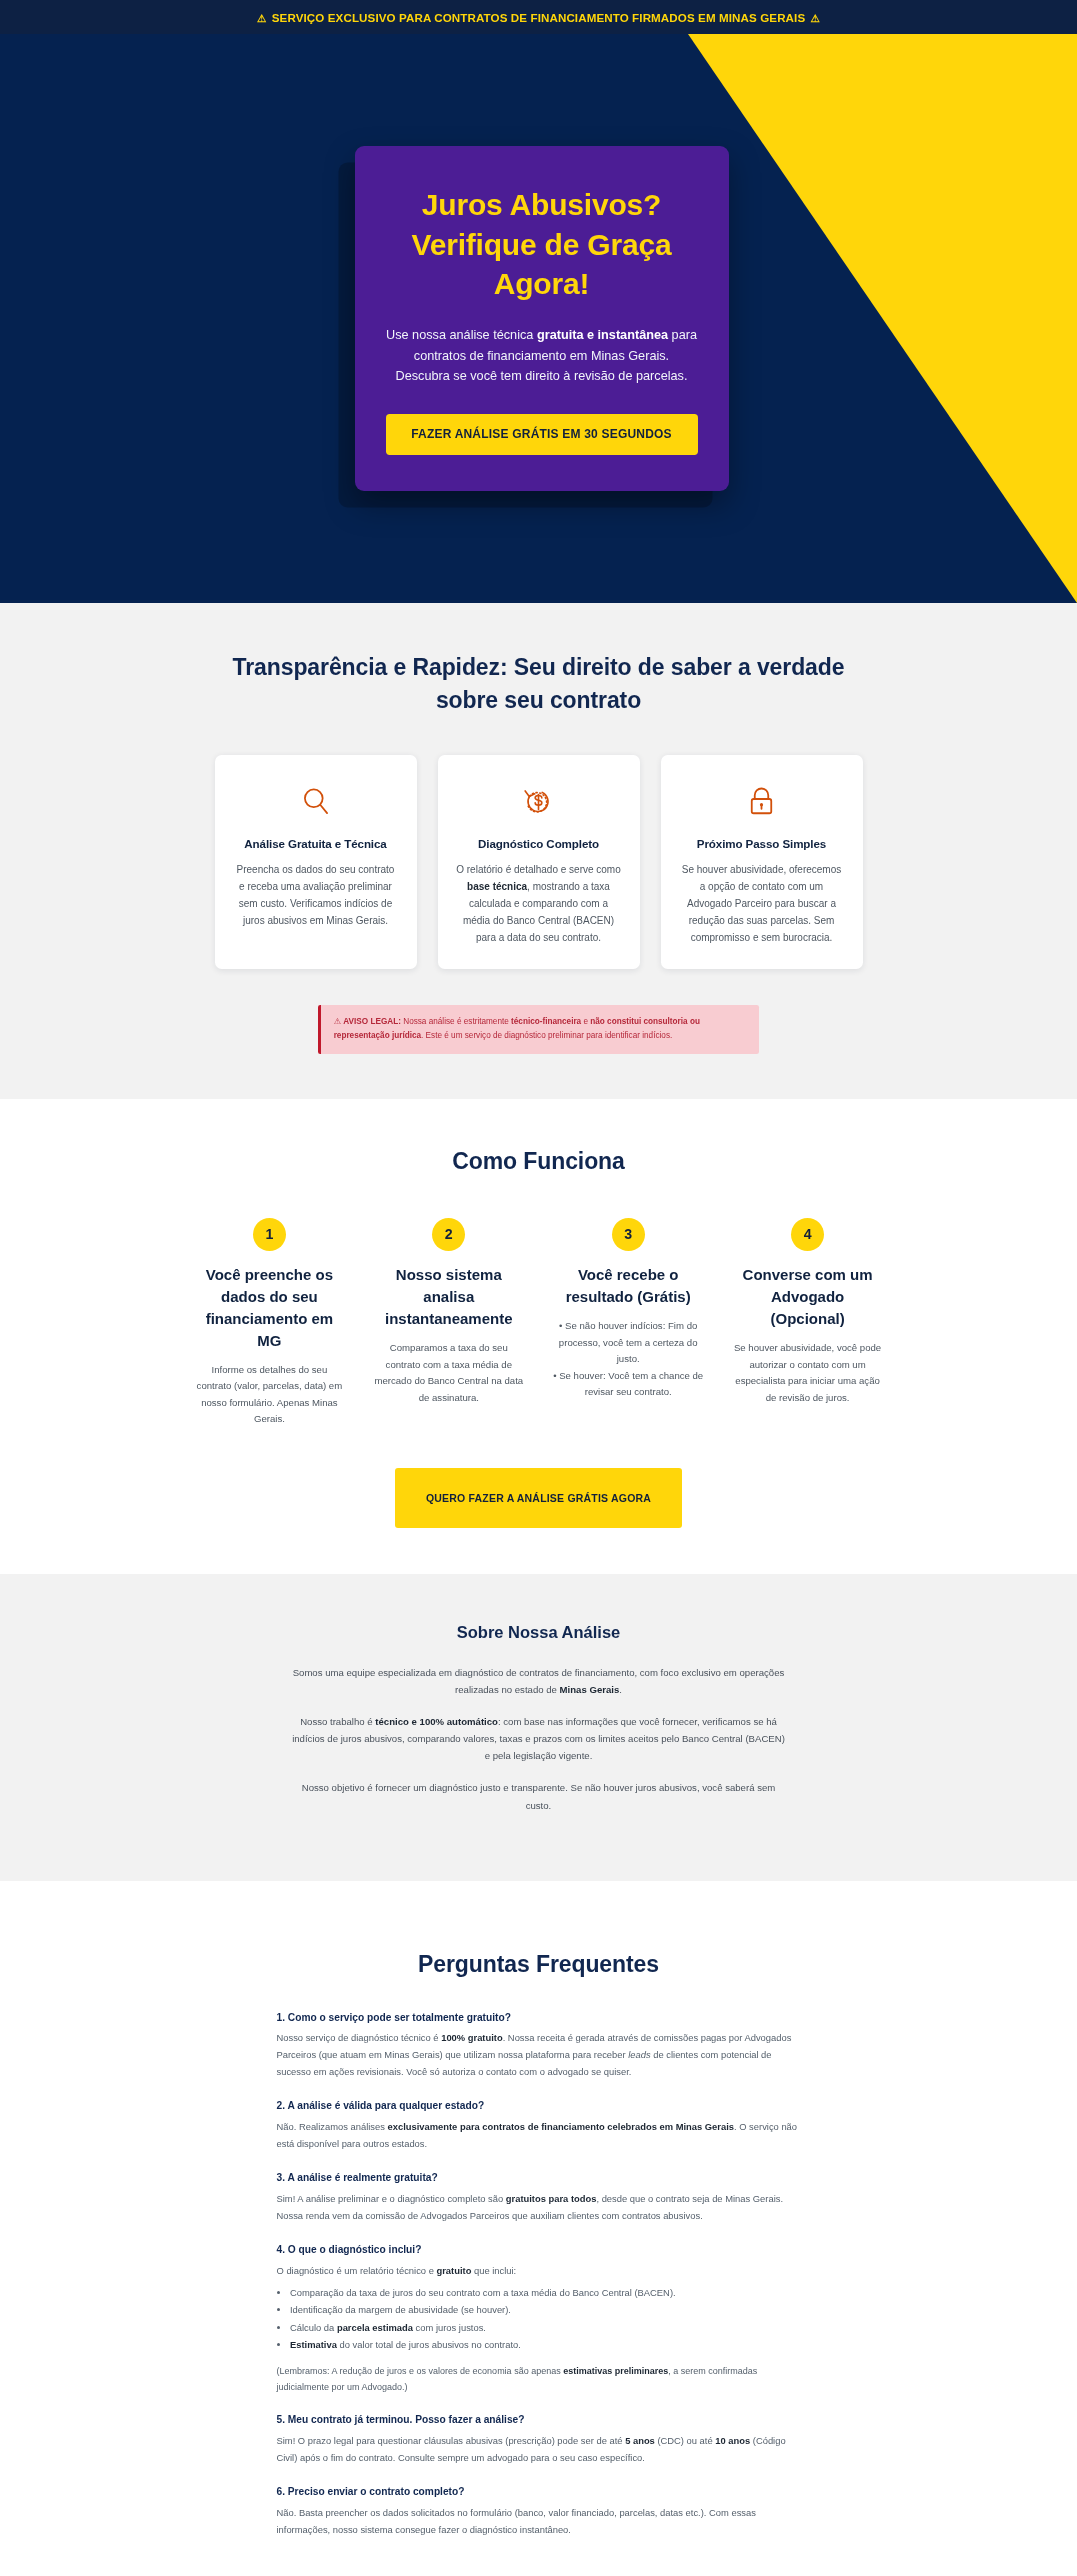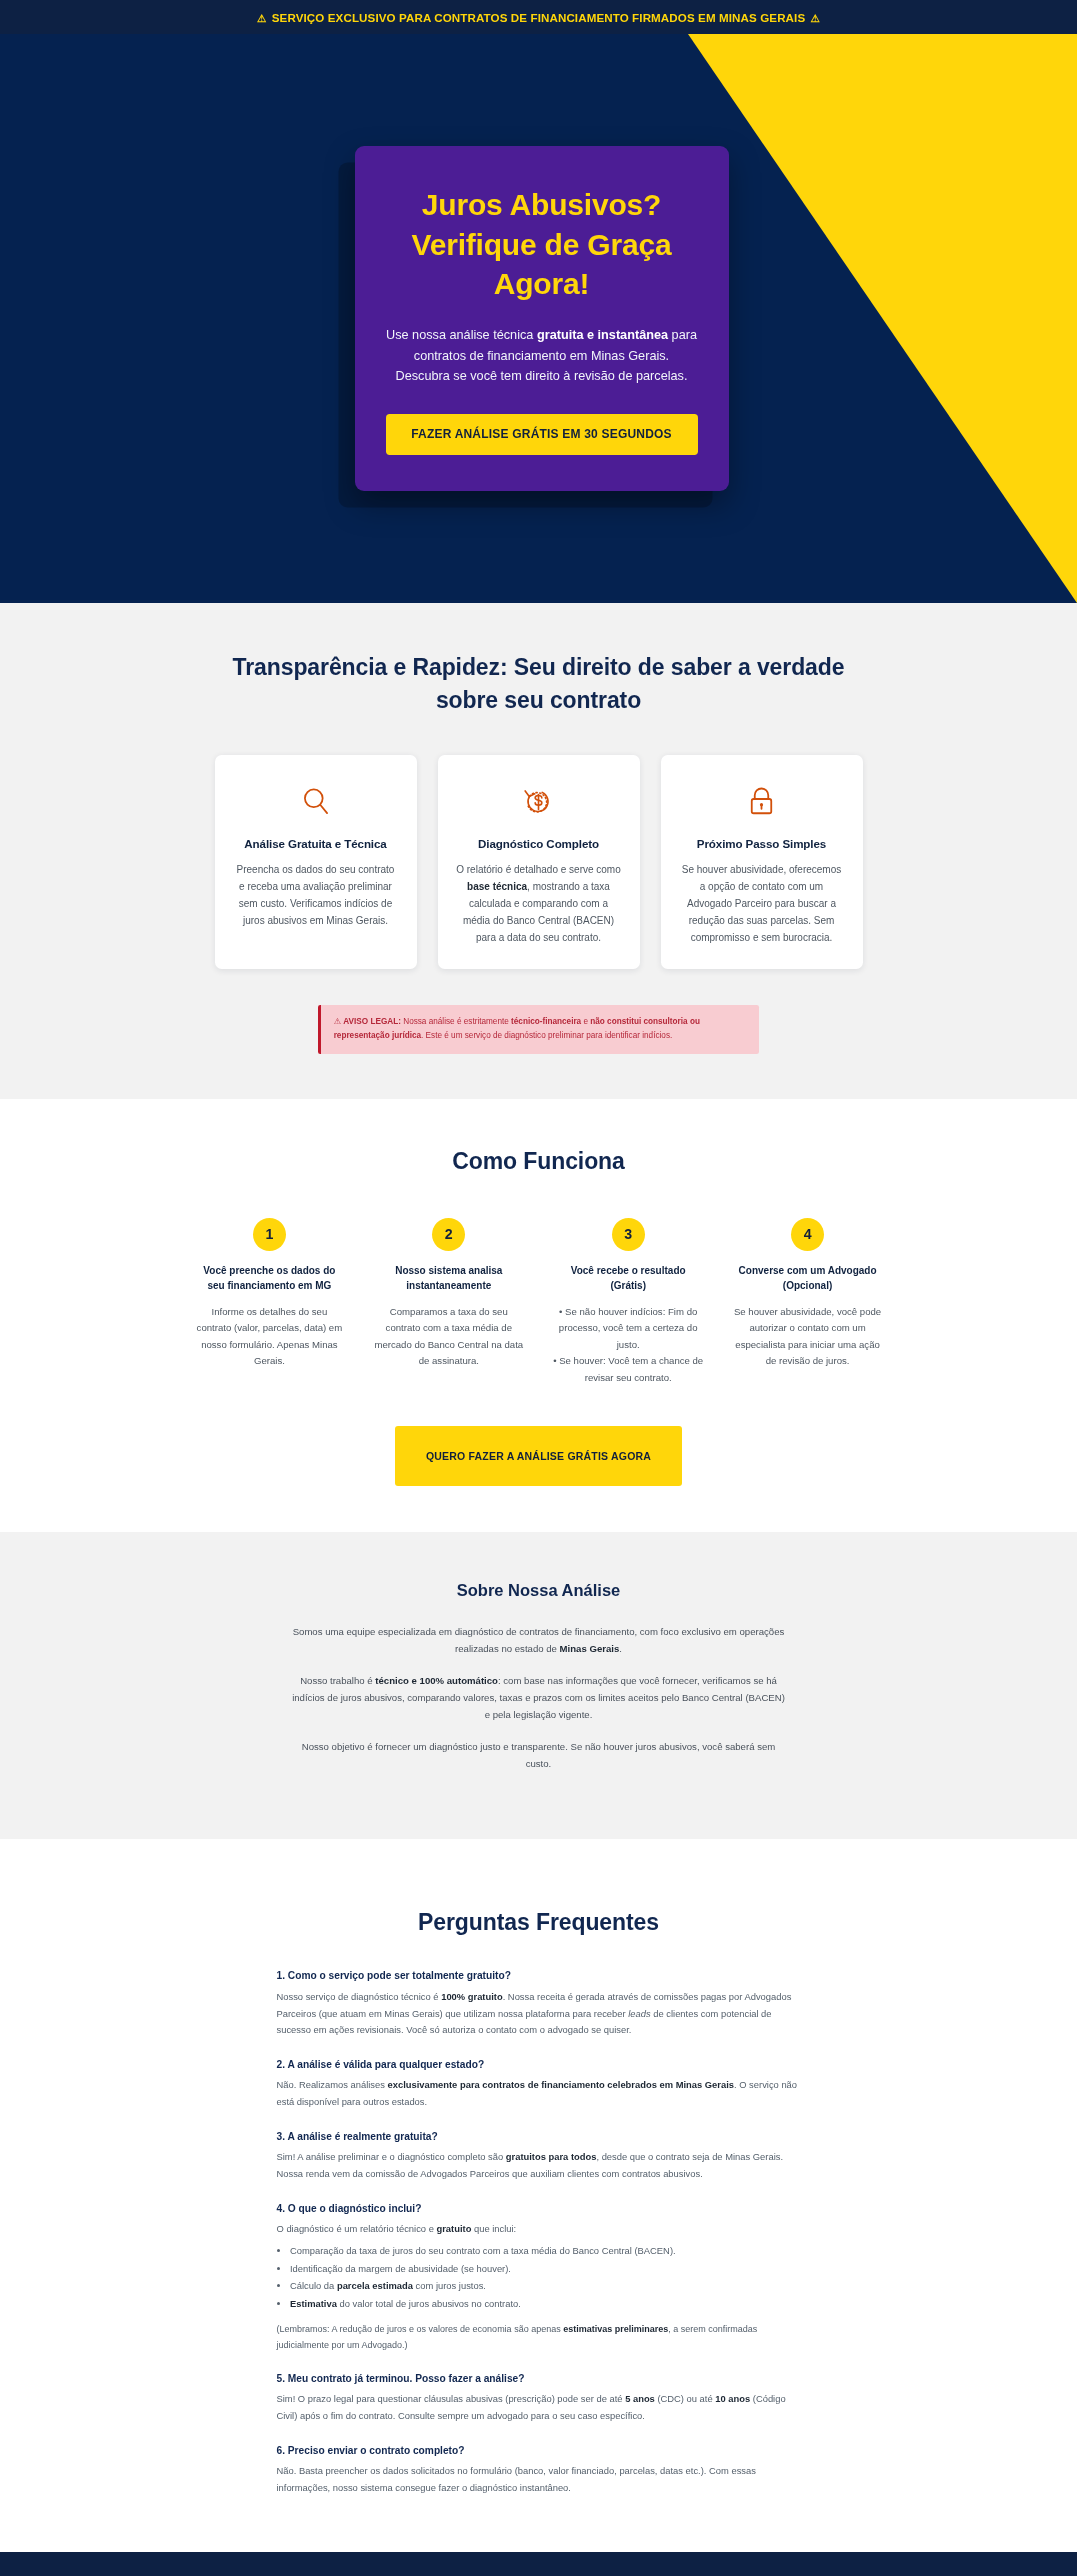--- a/index.html
+++ b/index.html
@@ -164,21 +164,21 @@
   }
   .step{width:151px;text-align:center;}
   .step-badge{
     width:33px;height:33px;border-radius:50%;
     background:var(--yellow);
     color:#11203c;
     font-size:14.2px;font-weight:bold;
     display:flex;align-items:center;justify-content:center;
     margin:0 auto 13.5px;
   }
-  .step-title{font-size:10px;font-weight:bold;color:#10223f;line-height:1.45;margin-bottom:10.5px;}
+  .step-title{font-size:15px;font-weight:bold;color:#10223f;line-height:1.45;margin-bottom:10.5px;}
   .step-body{font-size:9.6px;line-height:1.72;color:#4e5761;}
   .cta-row{display:flex;justify-content:center;margin-top:40px;}
   .cta-btn{
     background:var(--yellow-btn);
     border:none;border-radius:3px;
     padding:24px 31px;
     font-family:"Liberation Sans", sans-serif;
     font-size:10.5px;font-weight:bold;
     color:#11203c;letter-spacing:0.2px;
     cursor:pointer;

